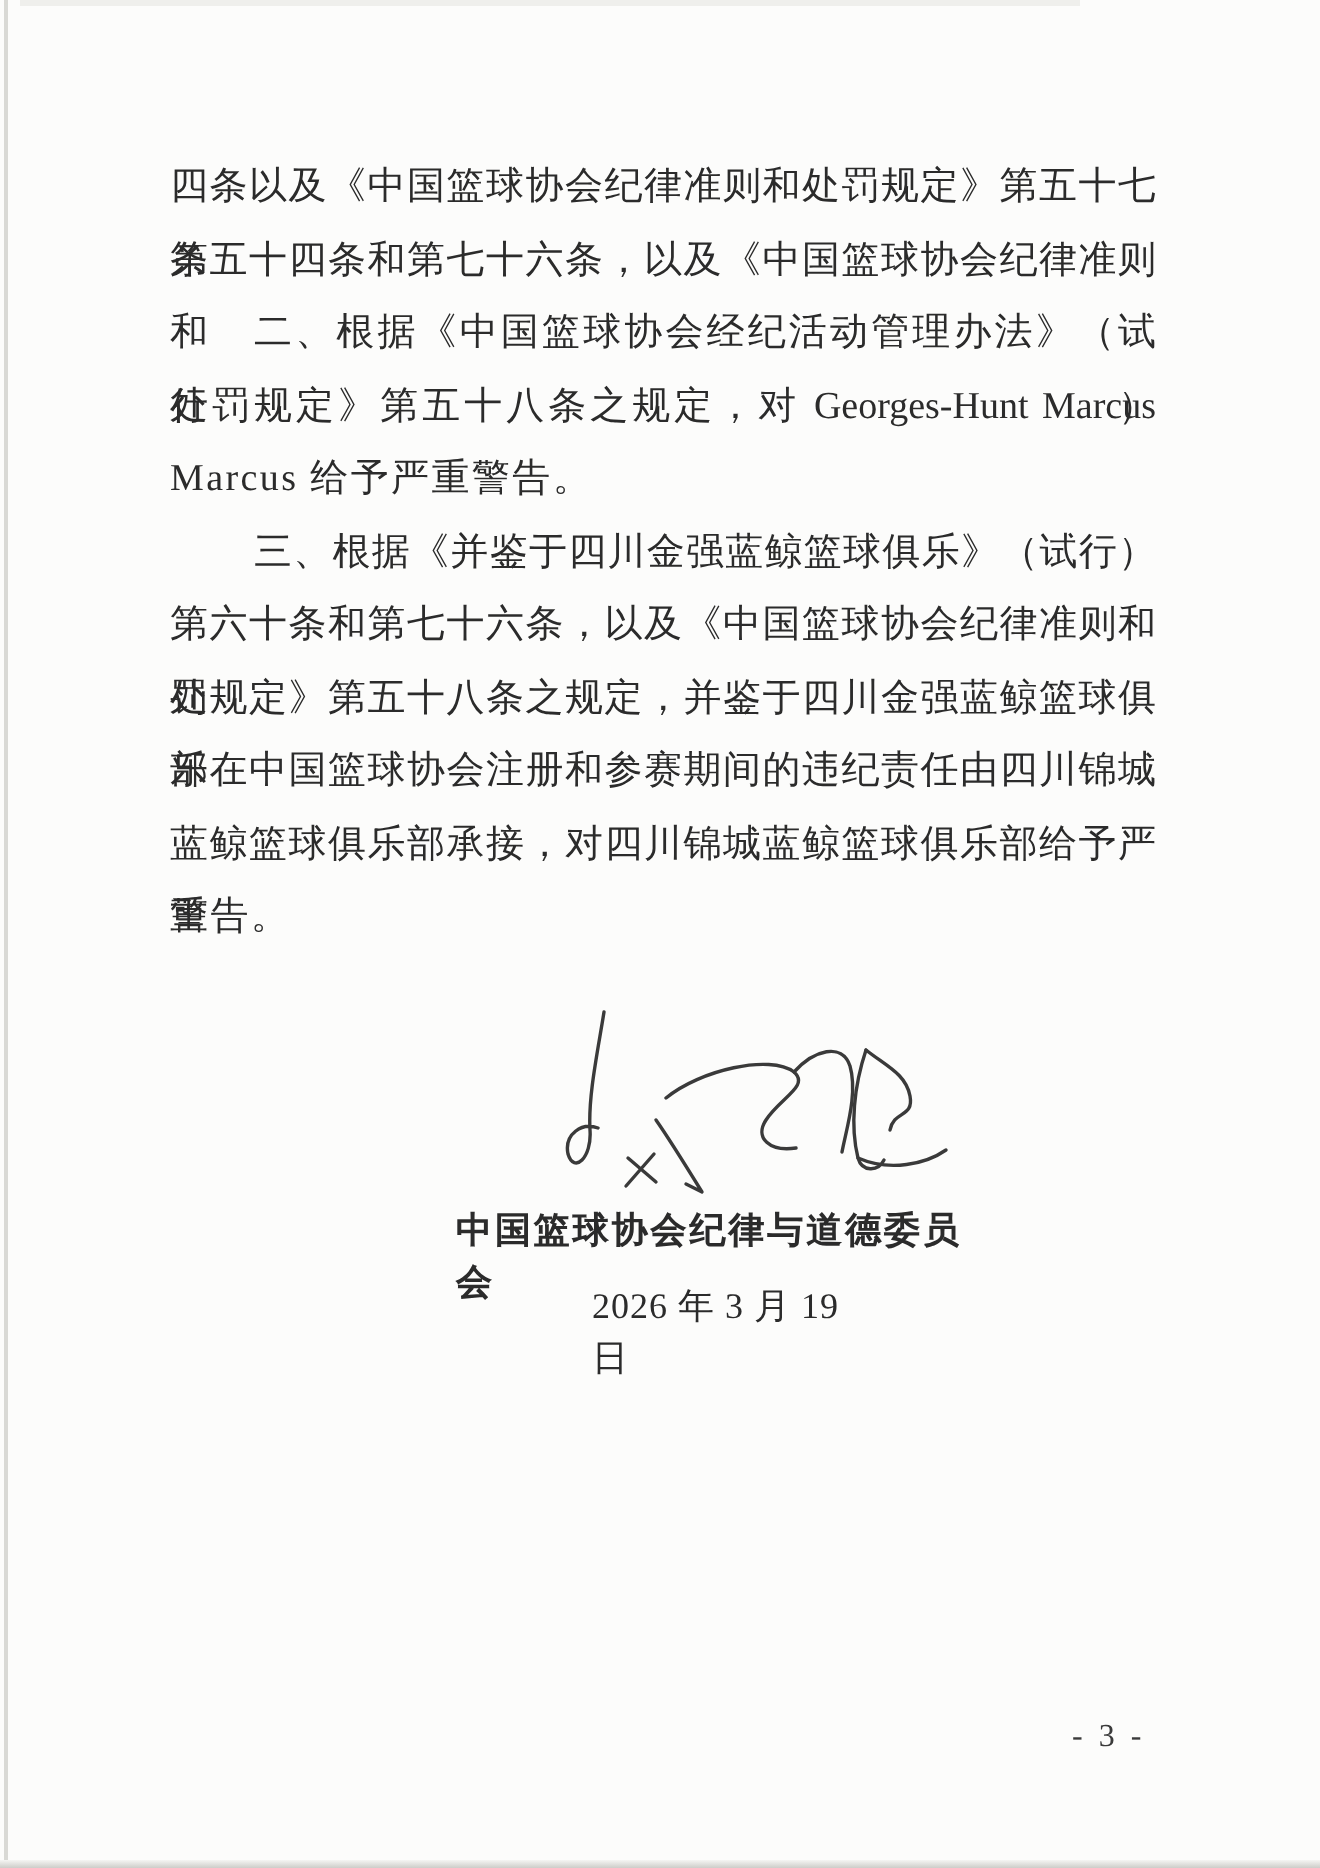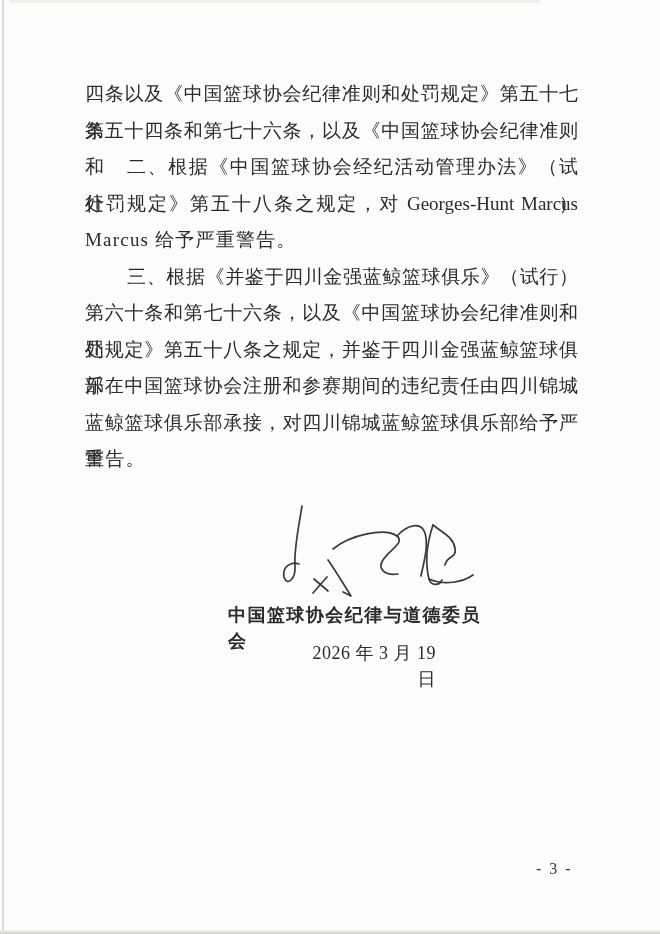--- a/index.html
+++ b/index.html
@@ -87,21 +87,21 @@
     text-align-last: justify;
     line-height: 26px;
     font-weight: bold;
   }
   .date-line {
     position: absolute;
     left: 296px;
     top: 640px;
     width: 140px;
     font-size: 18px;
-    text-align: right;
+    text-align: left;
     line-height: 26px;
     letter-spacing: 0.5px;
   }
   .page-number {
     position: absolute;
     left: 536px;
     top: 860px;
     font-size: 16px;
     letter-spacing: 2px;
     color: #3a3a3a;

